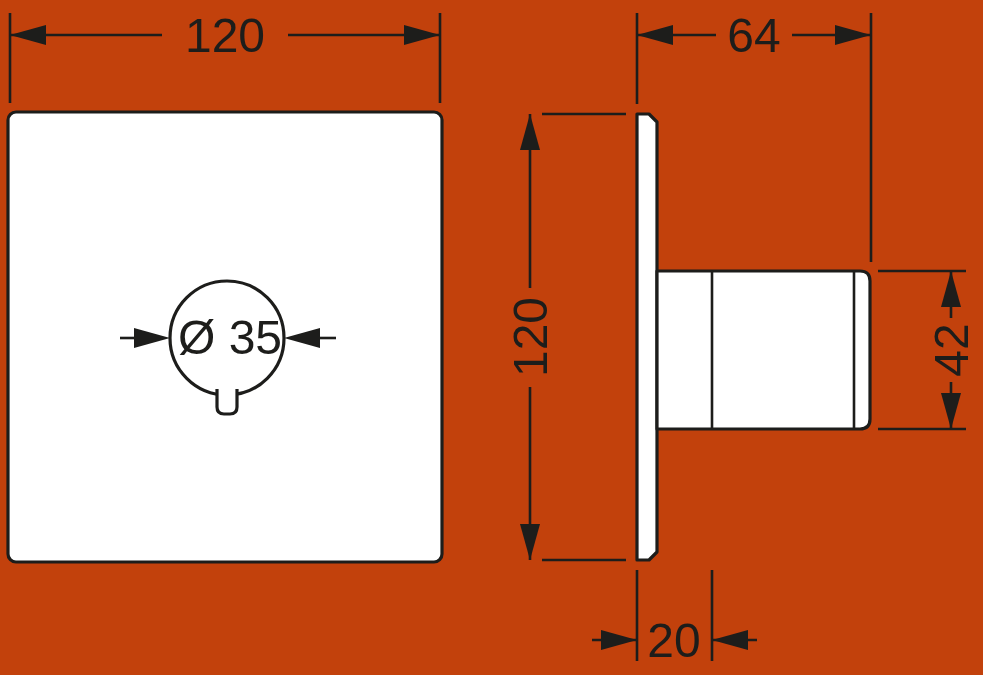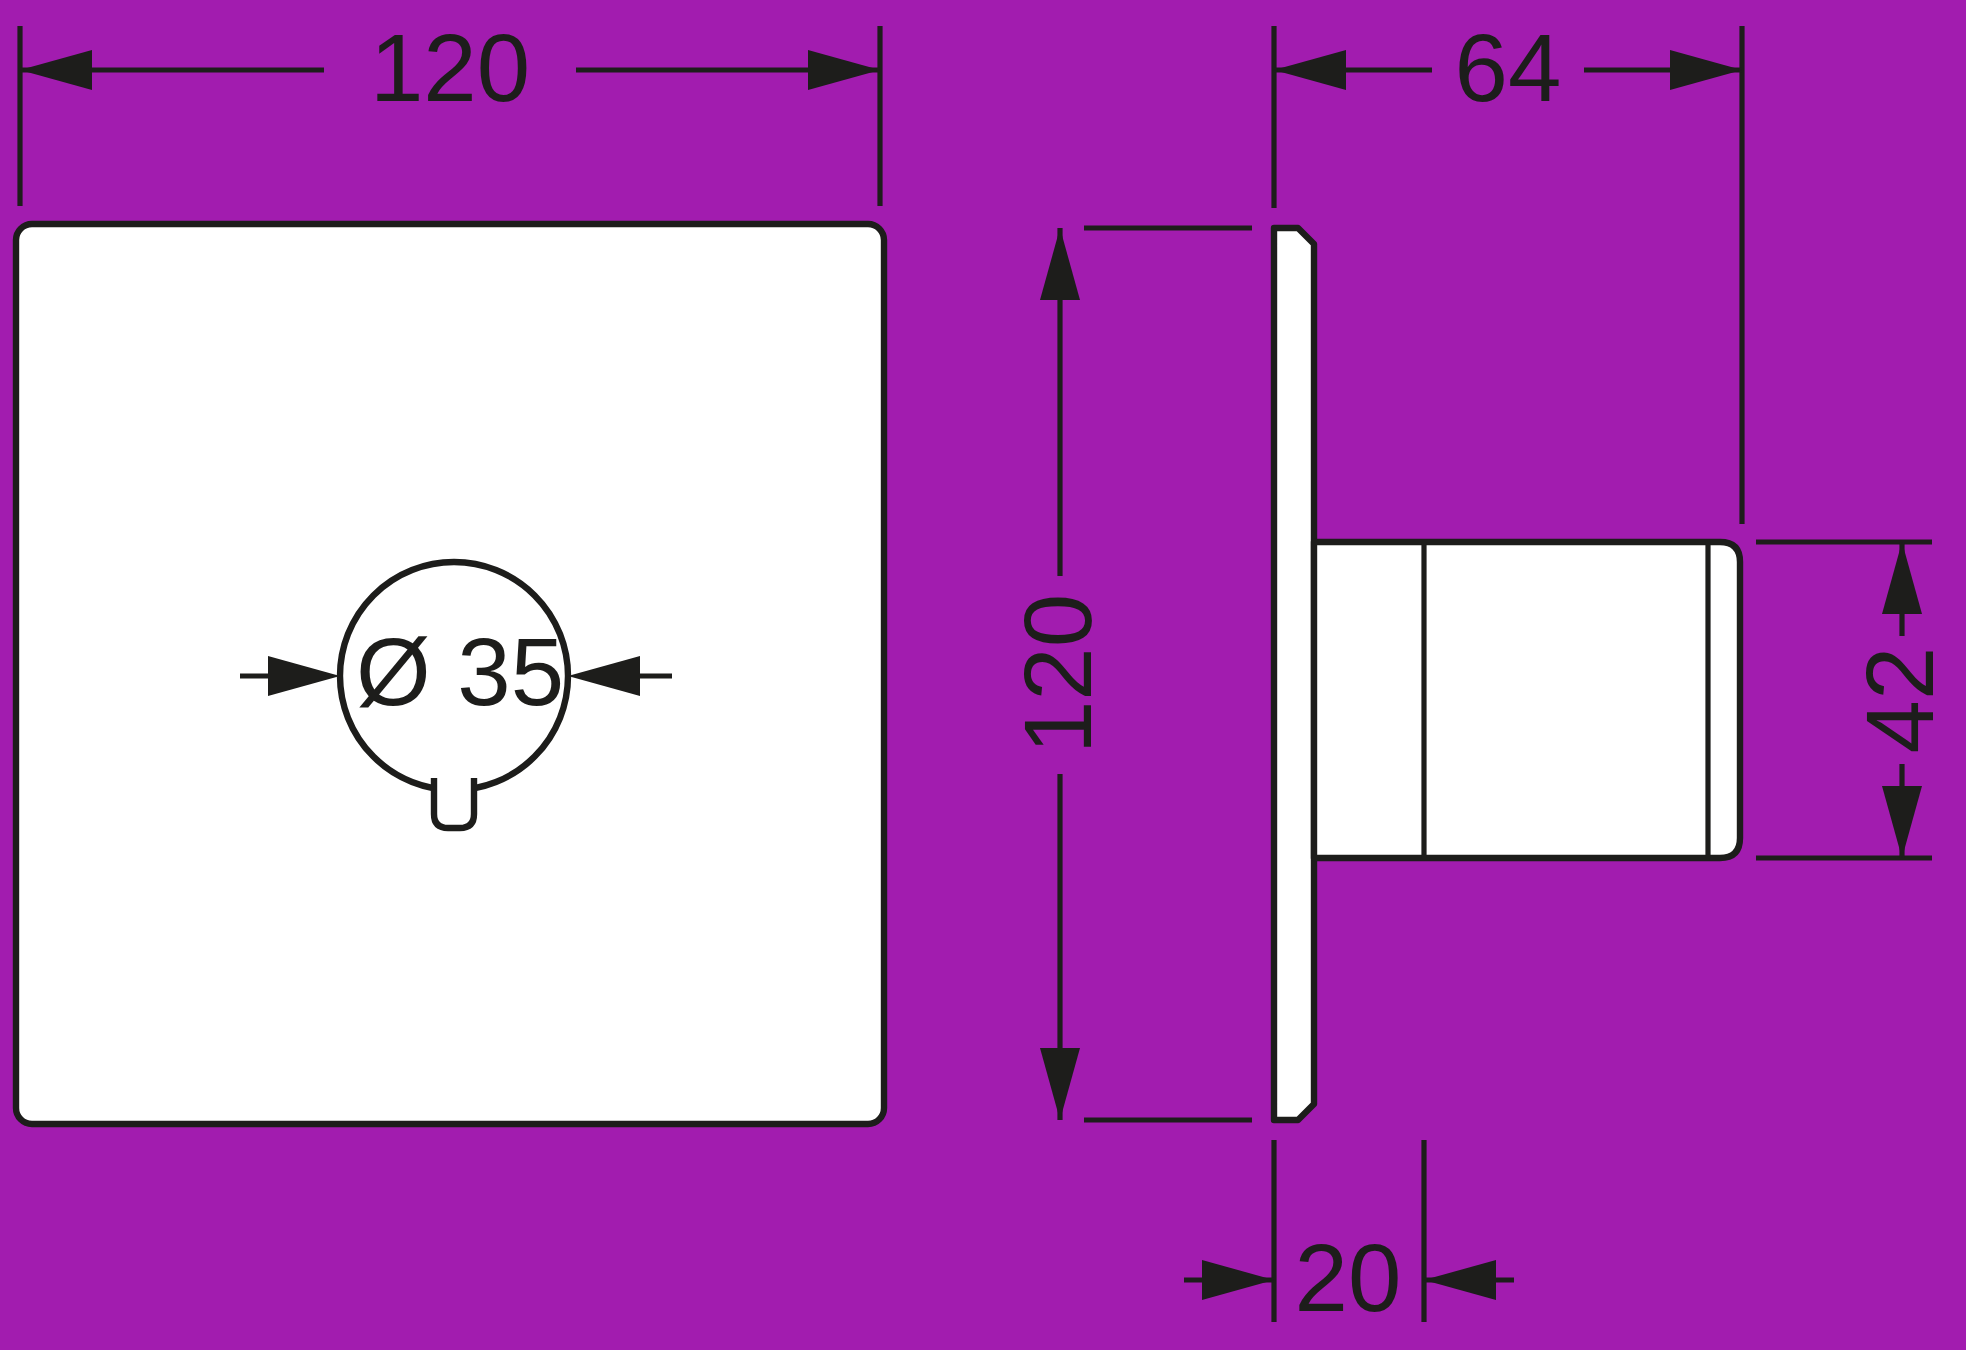--- a/index.html
+++ b/index.html
@@ -4,21 +4,21 @@
 <style>
   html, body {
     margin: 0;
     padding: 0;
     background: #ffffff;
   }
   .drawing-wrap {
     position: relative;
     width: 983px;
     height: 675px;
-    background: #a21caf;
+    background: #c2410c;
     overflow: hidden;
   }
   svg { display: block; }
   .outline {
     stroke: var(--line, #1d1d1b);
     stroke-width: 3.2;
     fill: #ffffff;
     stroke-linejoin: round;
   }
   .dim {

